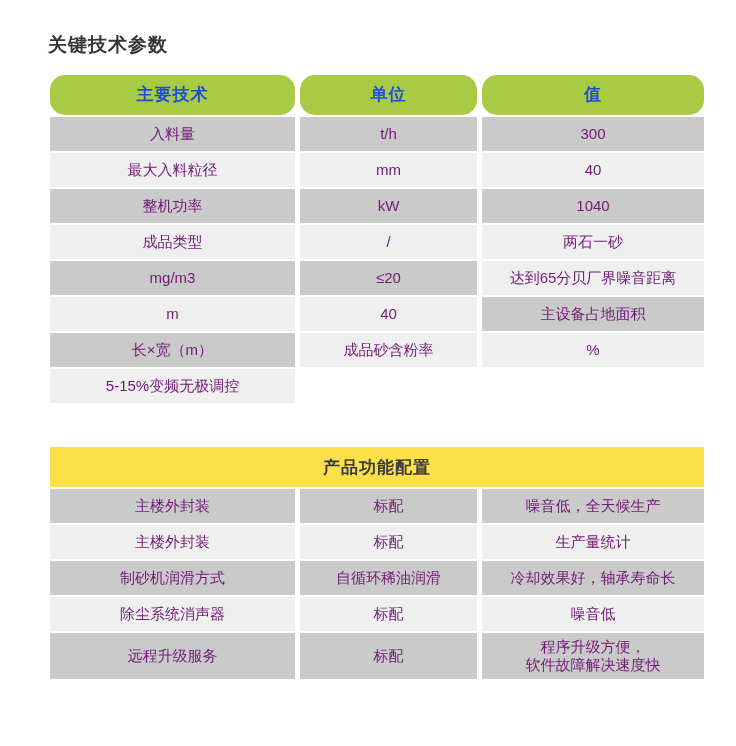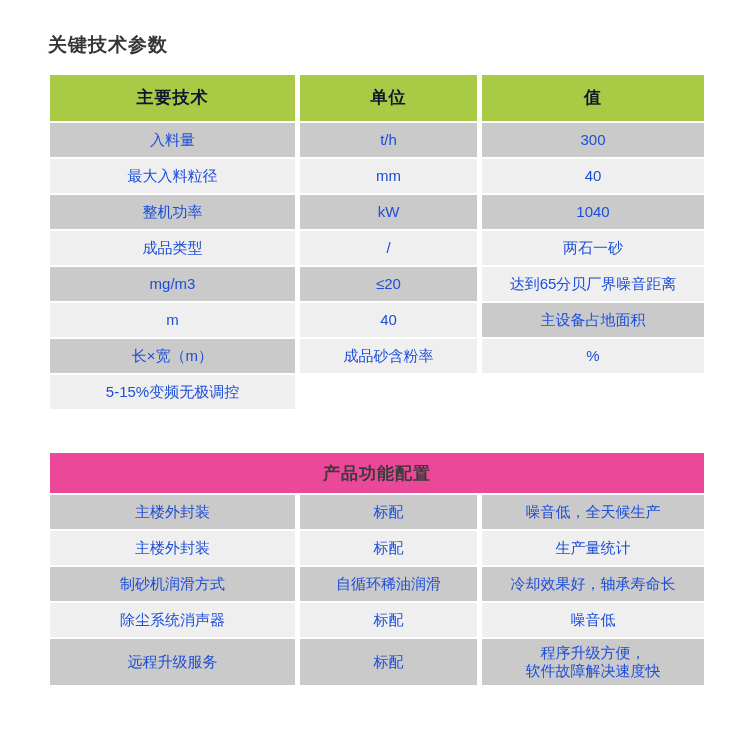--- a/index.html
+++ b/index.html
@@ -30,38 +30,39 @@
     margin-left: 50px;
   }
   .table-1 { margin-top: 17px; }
   .table-2-wrap { margin-top: 44px; }
   .cell {
     display: flex;
     align-items: center;
     justify-content: center;
     text-align: center;
     font-size: 15px;
-    color: #1d4ed8;
+    color: #701a75;
     height: 34px;
     white-space: pre-line;
     line-height: 1.22;
   }
   .head {
-    height: 46px;
+    height: 40px;
     font-size: 17px;
     font-weight: bold;
-    color: #0f172a;
+    color: #1d4ed8;
     background: #a8ca45;
     letter-spacing: 1px;
+    border-radius: 15px;
   }
   .band-head {
     width: 654px;
     margin-left: 50px;
     height: 40px;
-    background: #ec4899;
+    background: #fde047;
     display: flex;
     align-items: center;
     justify-content: center;
     font-size: 17px;
     font-weight: bold;
     color: #3a3a3a;
     letter-spacing: 1px;
     margin-bottom: 2px;
   }
   .gray  { background: #cacaca; }

